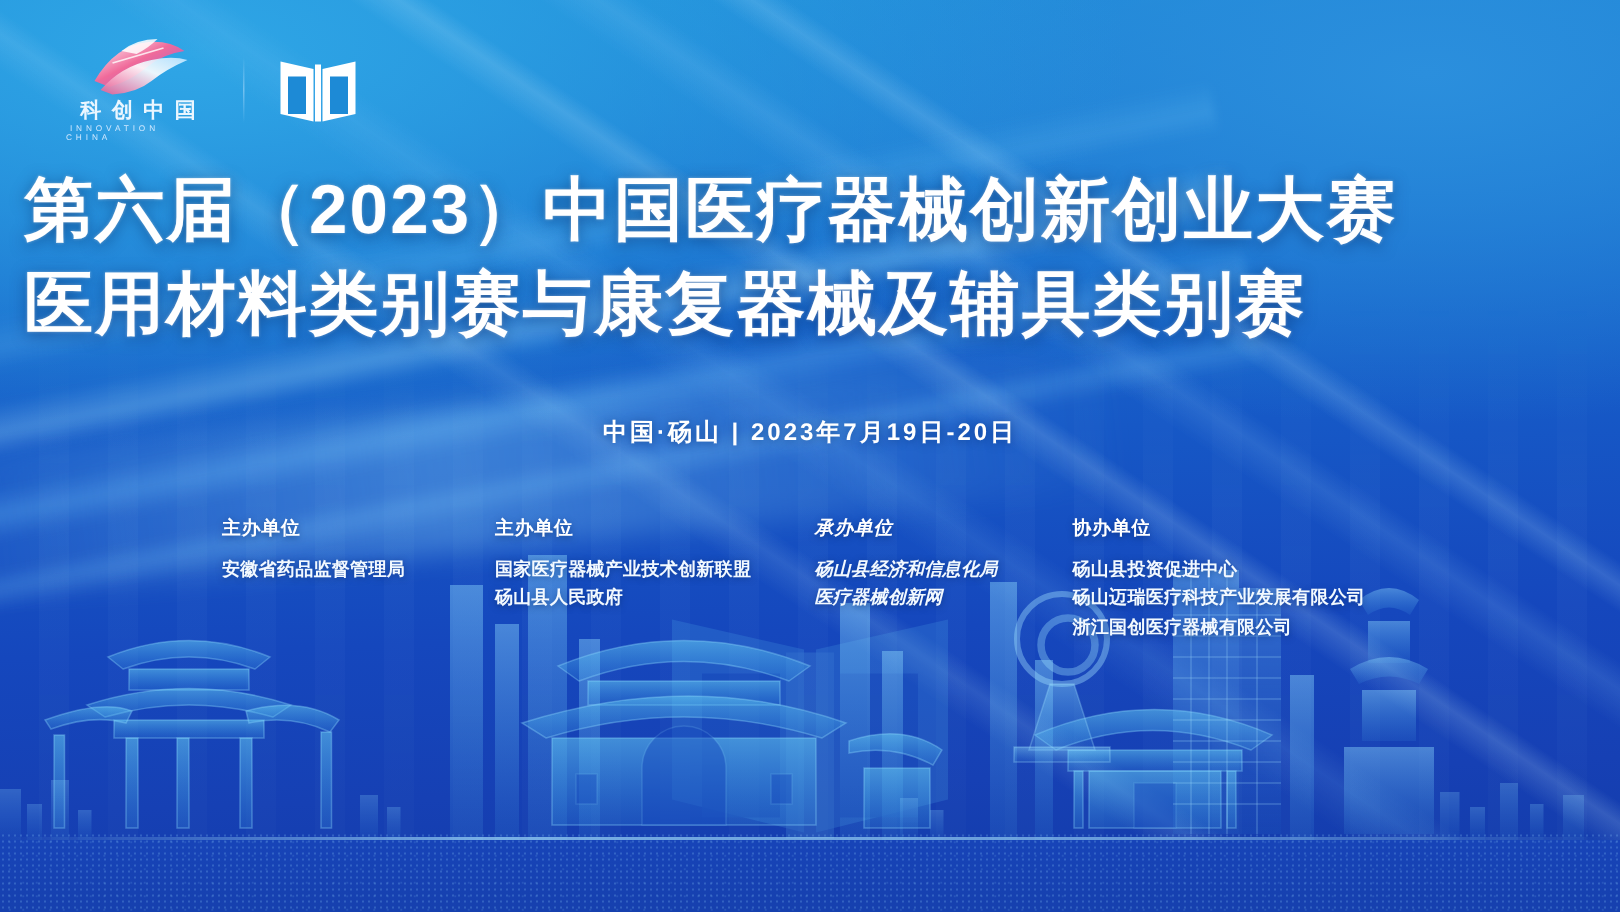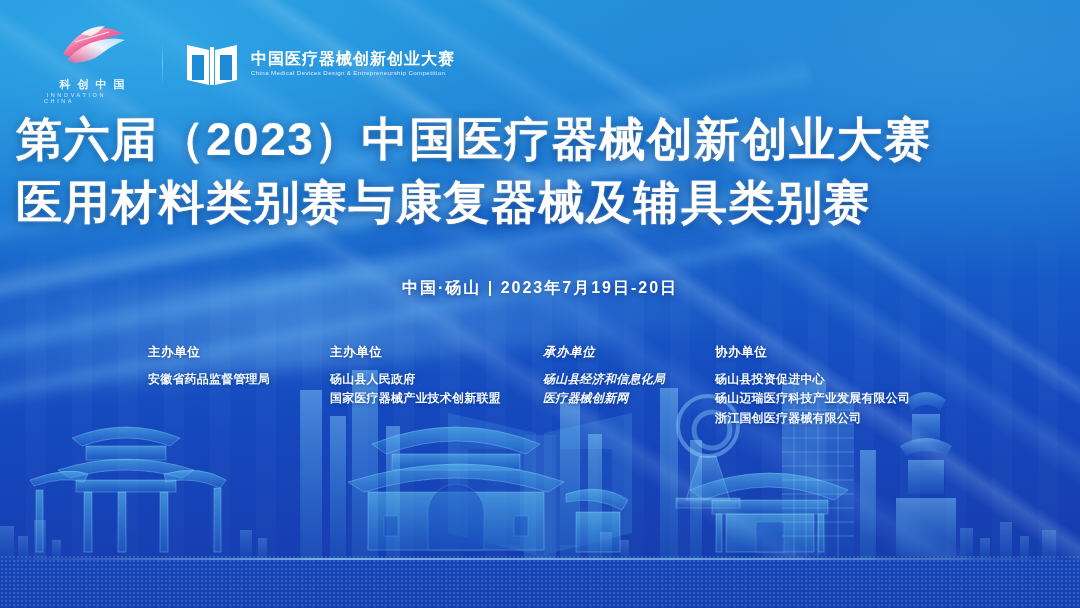--- a/index.html
+++ b/index.html
@@ -68,22 +68,22 @@
   }
 
   .skyline{position:absolute;left:0;top:330px;width:1080px;height:235px;}
   .watermark{position:absolute;left:0;top:405px;width:1080px;height:160px;opacity:.30;}
 
   
   .logobar{position:absolute;left:44px;top:24px;display:flex;align-items:center;gap:22px;}
   .kczg{display:flex;flex-direction:column;align-items:center;width:96px;}
   .kczg .mark{width:74px;height:40px;}
   .kczg .cn{
-    font-size:11px;letter-spacing:7px;color:#eaf6ff;font-weight:700;
-    margin-top:14px;text-indent:7px;line-height:1.1;
+    font-size:14px;letter-spacing:7px;color:#eaf6ff;font-weight:700;
+    margin-top:2px;text-indent:7px;line-height:1.1;
   }
   .kczg .en{
     font-size:5.5px;letter-spacing:2.6px;color:#cfe8ff;margin-top:2px;
     text-indent:2.6px;line-height:1.1;
   }
   .divider-v{width:1px;height:44px;background:linear-gradient(180deg,rgba(200,230,255,0),rgba(200,230,255,.45),rgba(200,230,255,0));}
   .cmdc{display:flex;align-items:center;gap:12px;}
   .cmdc .mark{width:54px;height:46px;}
   .cmdc .txt{display:flex;flex-direction:column;gap:3px;}
   .cmdc .t1{font-size:16px;font-weight:700;color:#ffffff;letter-spacing:1px;line-height:1;}
@@ -268,45 +268,41 @@
     <div class="divider-v"></div>
 
     <div class="cmdc">
       <svg class="mark" viewBox="0 0 54 46">
         <path d="M2 4 L24 9 L24 44 L2 39 Z" fill="#ffffff"></path>
         <path d="M30 9 L52 4 L52 39 L30 44 Z" fill="#ffffff"></path>
         <rect x="7" y="14" width="12" height="25" fill="#1d8ad6"></rect>
         <rect x="35" y="14" width="12" height="25" fill="#1d8ad6"></rect>
         <rect x="25" y="6" width="4" height="38" fill="#ffffff"></rect>
       </svg>
-      <div class="txt">
-        <div class="t1">中国医疗器械创新创业大赛</div>
-        <div class="t2">China Medical Devices Design &amp; Entrepreneurship Competition</div>
-      </div>
     </div>
   </div>
 
   <div class="titles">
     <div class="title-line">第六届（2023）中国医疗器械创新创业大赛</div>
     <div class="title-line">医用材料类别赛与康复器械及辅具类别赛</div>
   </div>
 
   <div class="subtitle">中国·砀山 | 2023年7月19日-20日</div>
 
   <div class="sponsors">
 
     <div class="sp-col">
       <div class="sp-head">主办单位</div>
       <div class="sp-item">安徽省药品监督管理局</div>
     </div>
 
     <div class="sp-col">
       <div class="sp-head">主办单位</div>
+      <div class="sp-item">国家医疗器械产业技术创新联盟</div>
       <div class="sp-item">砀山县人民政府</div>
-      <div class="sp-item">国家医疗器械产业技术创新联盟</div>
     </div>
 
     <div class="sp-col">
       <div class="sp-head">承办单位</div>
       <div class="sp-item">砀山县经济和信息化局</div>
       <div class="sp-item">医疗器械创新网</div>
     </div>
 
     <div class="sp-col">
       <div class="sp-head">协办单位</div>

